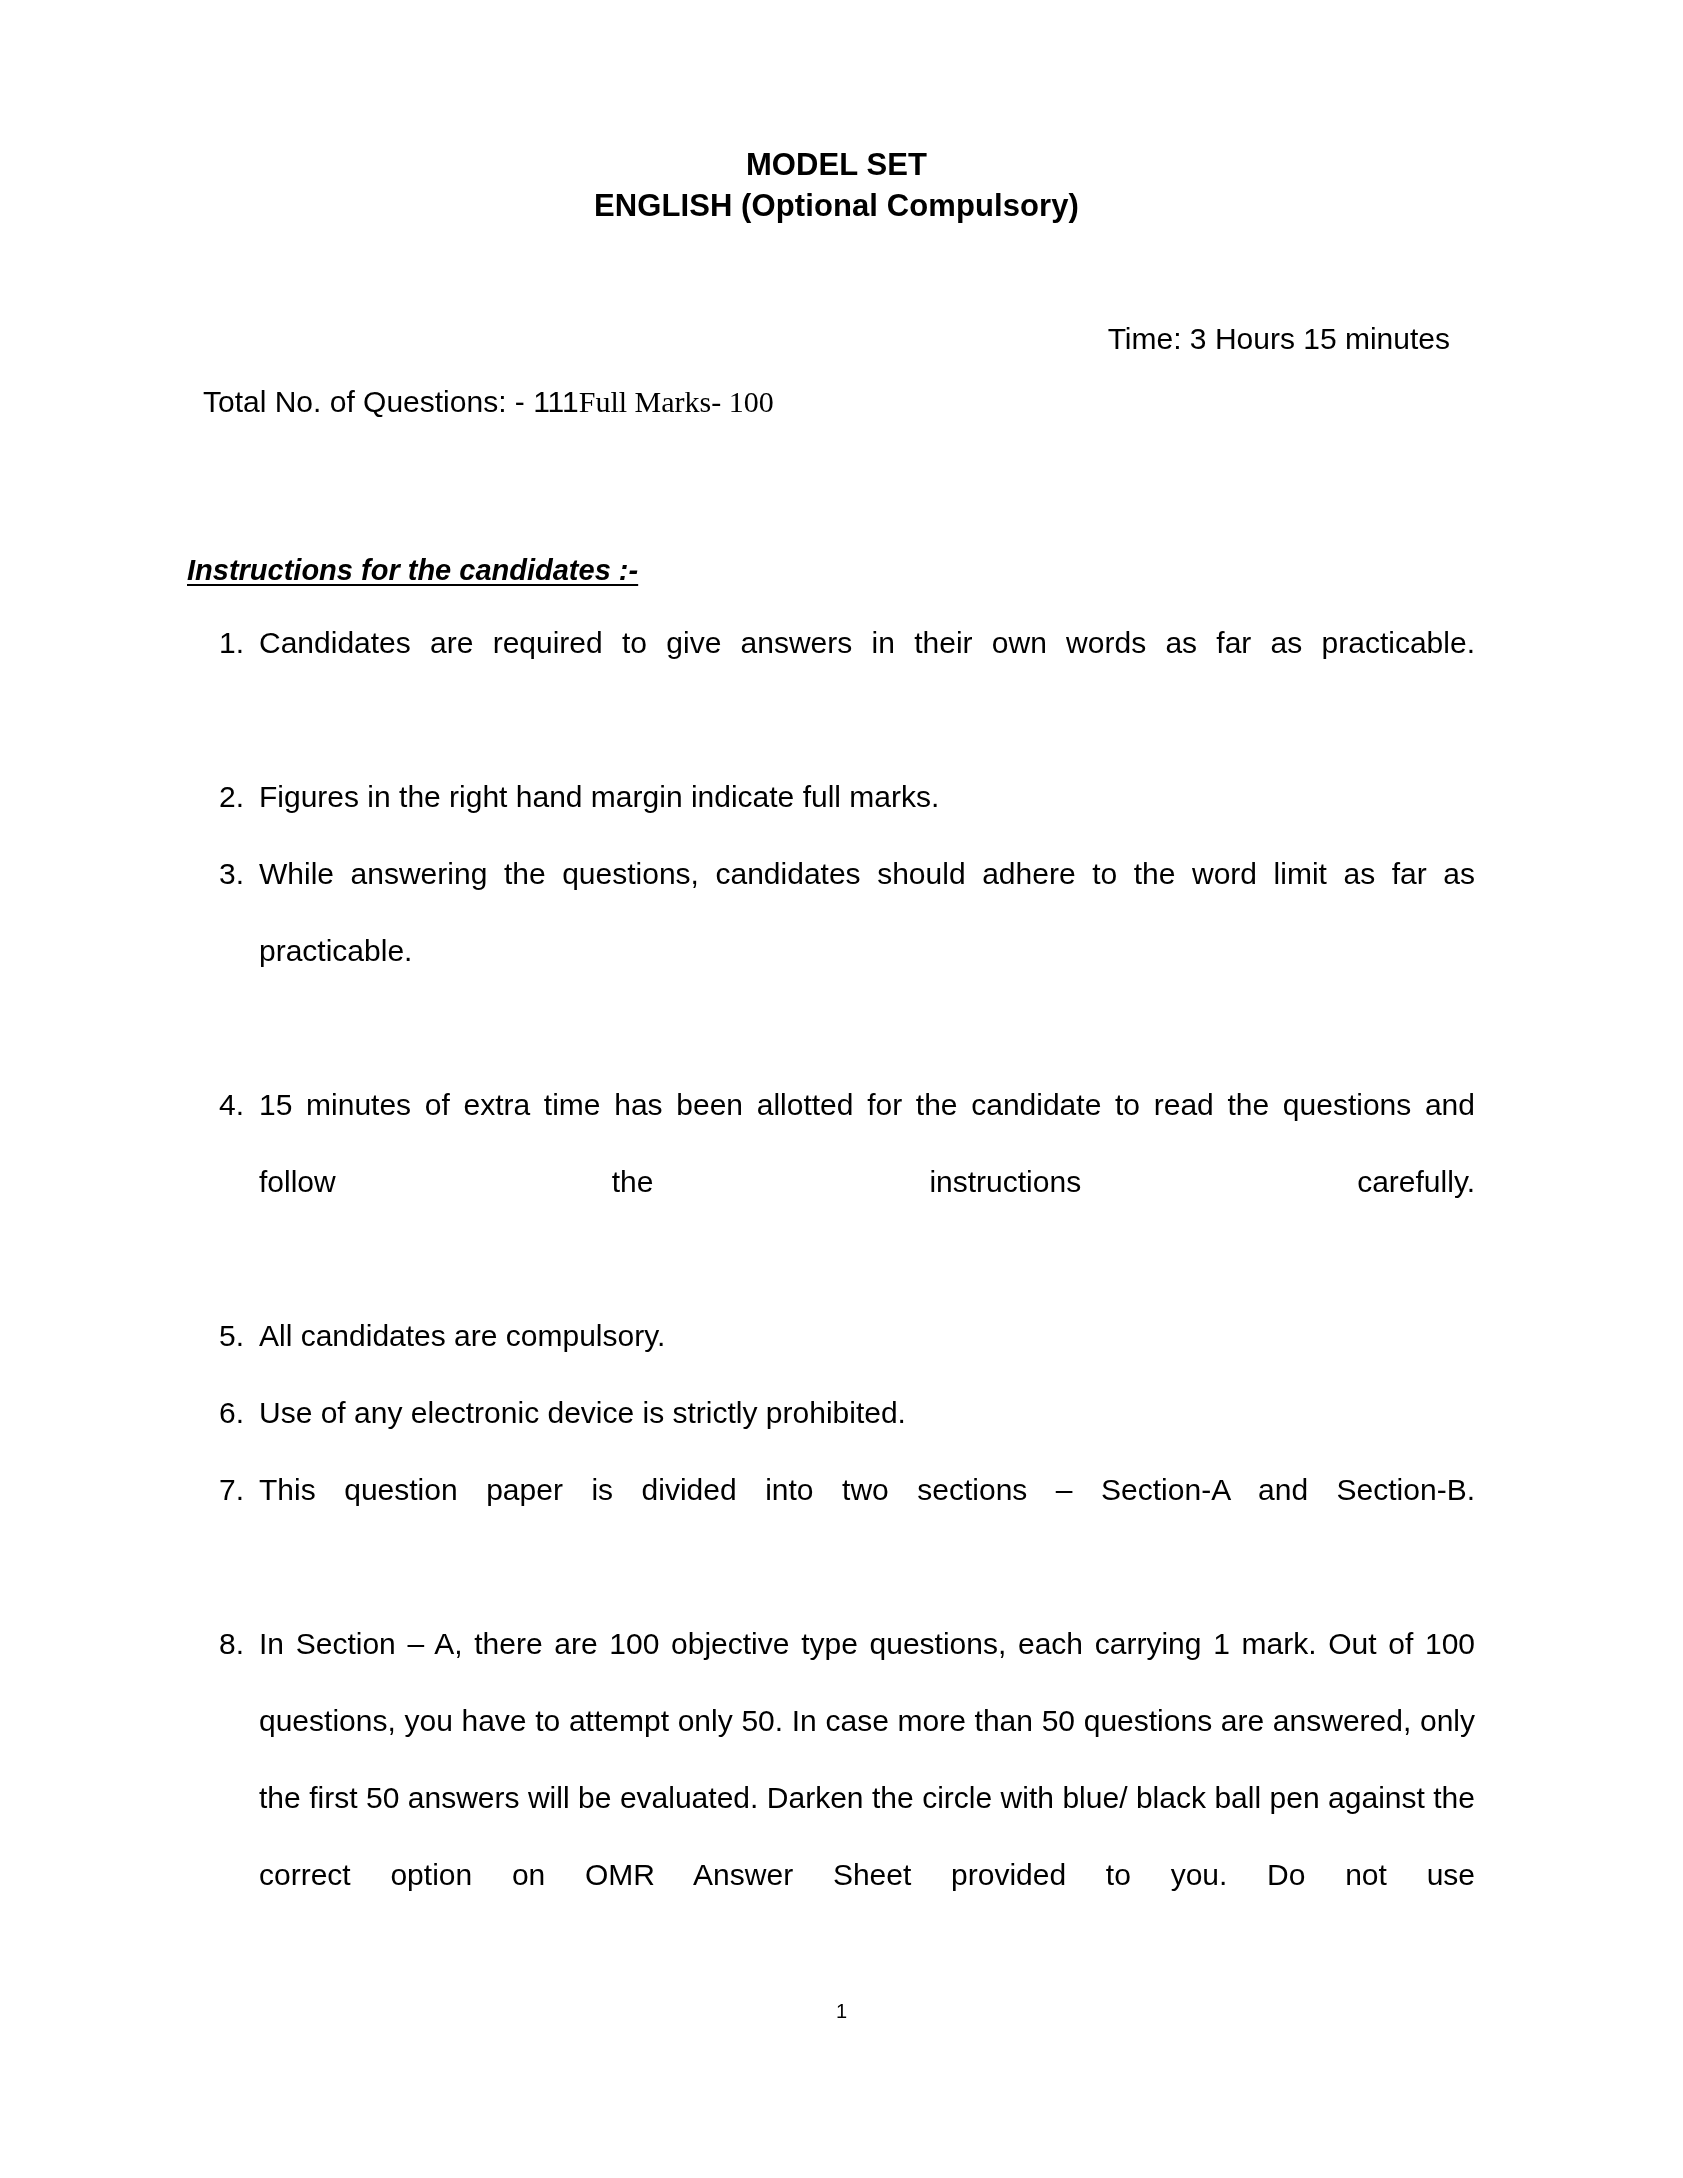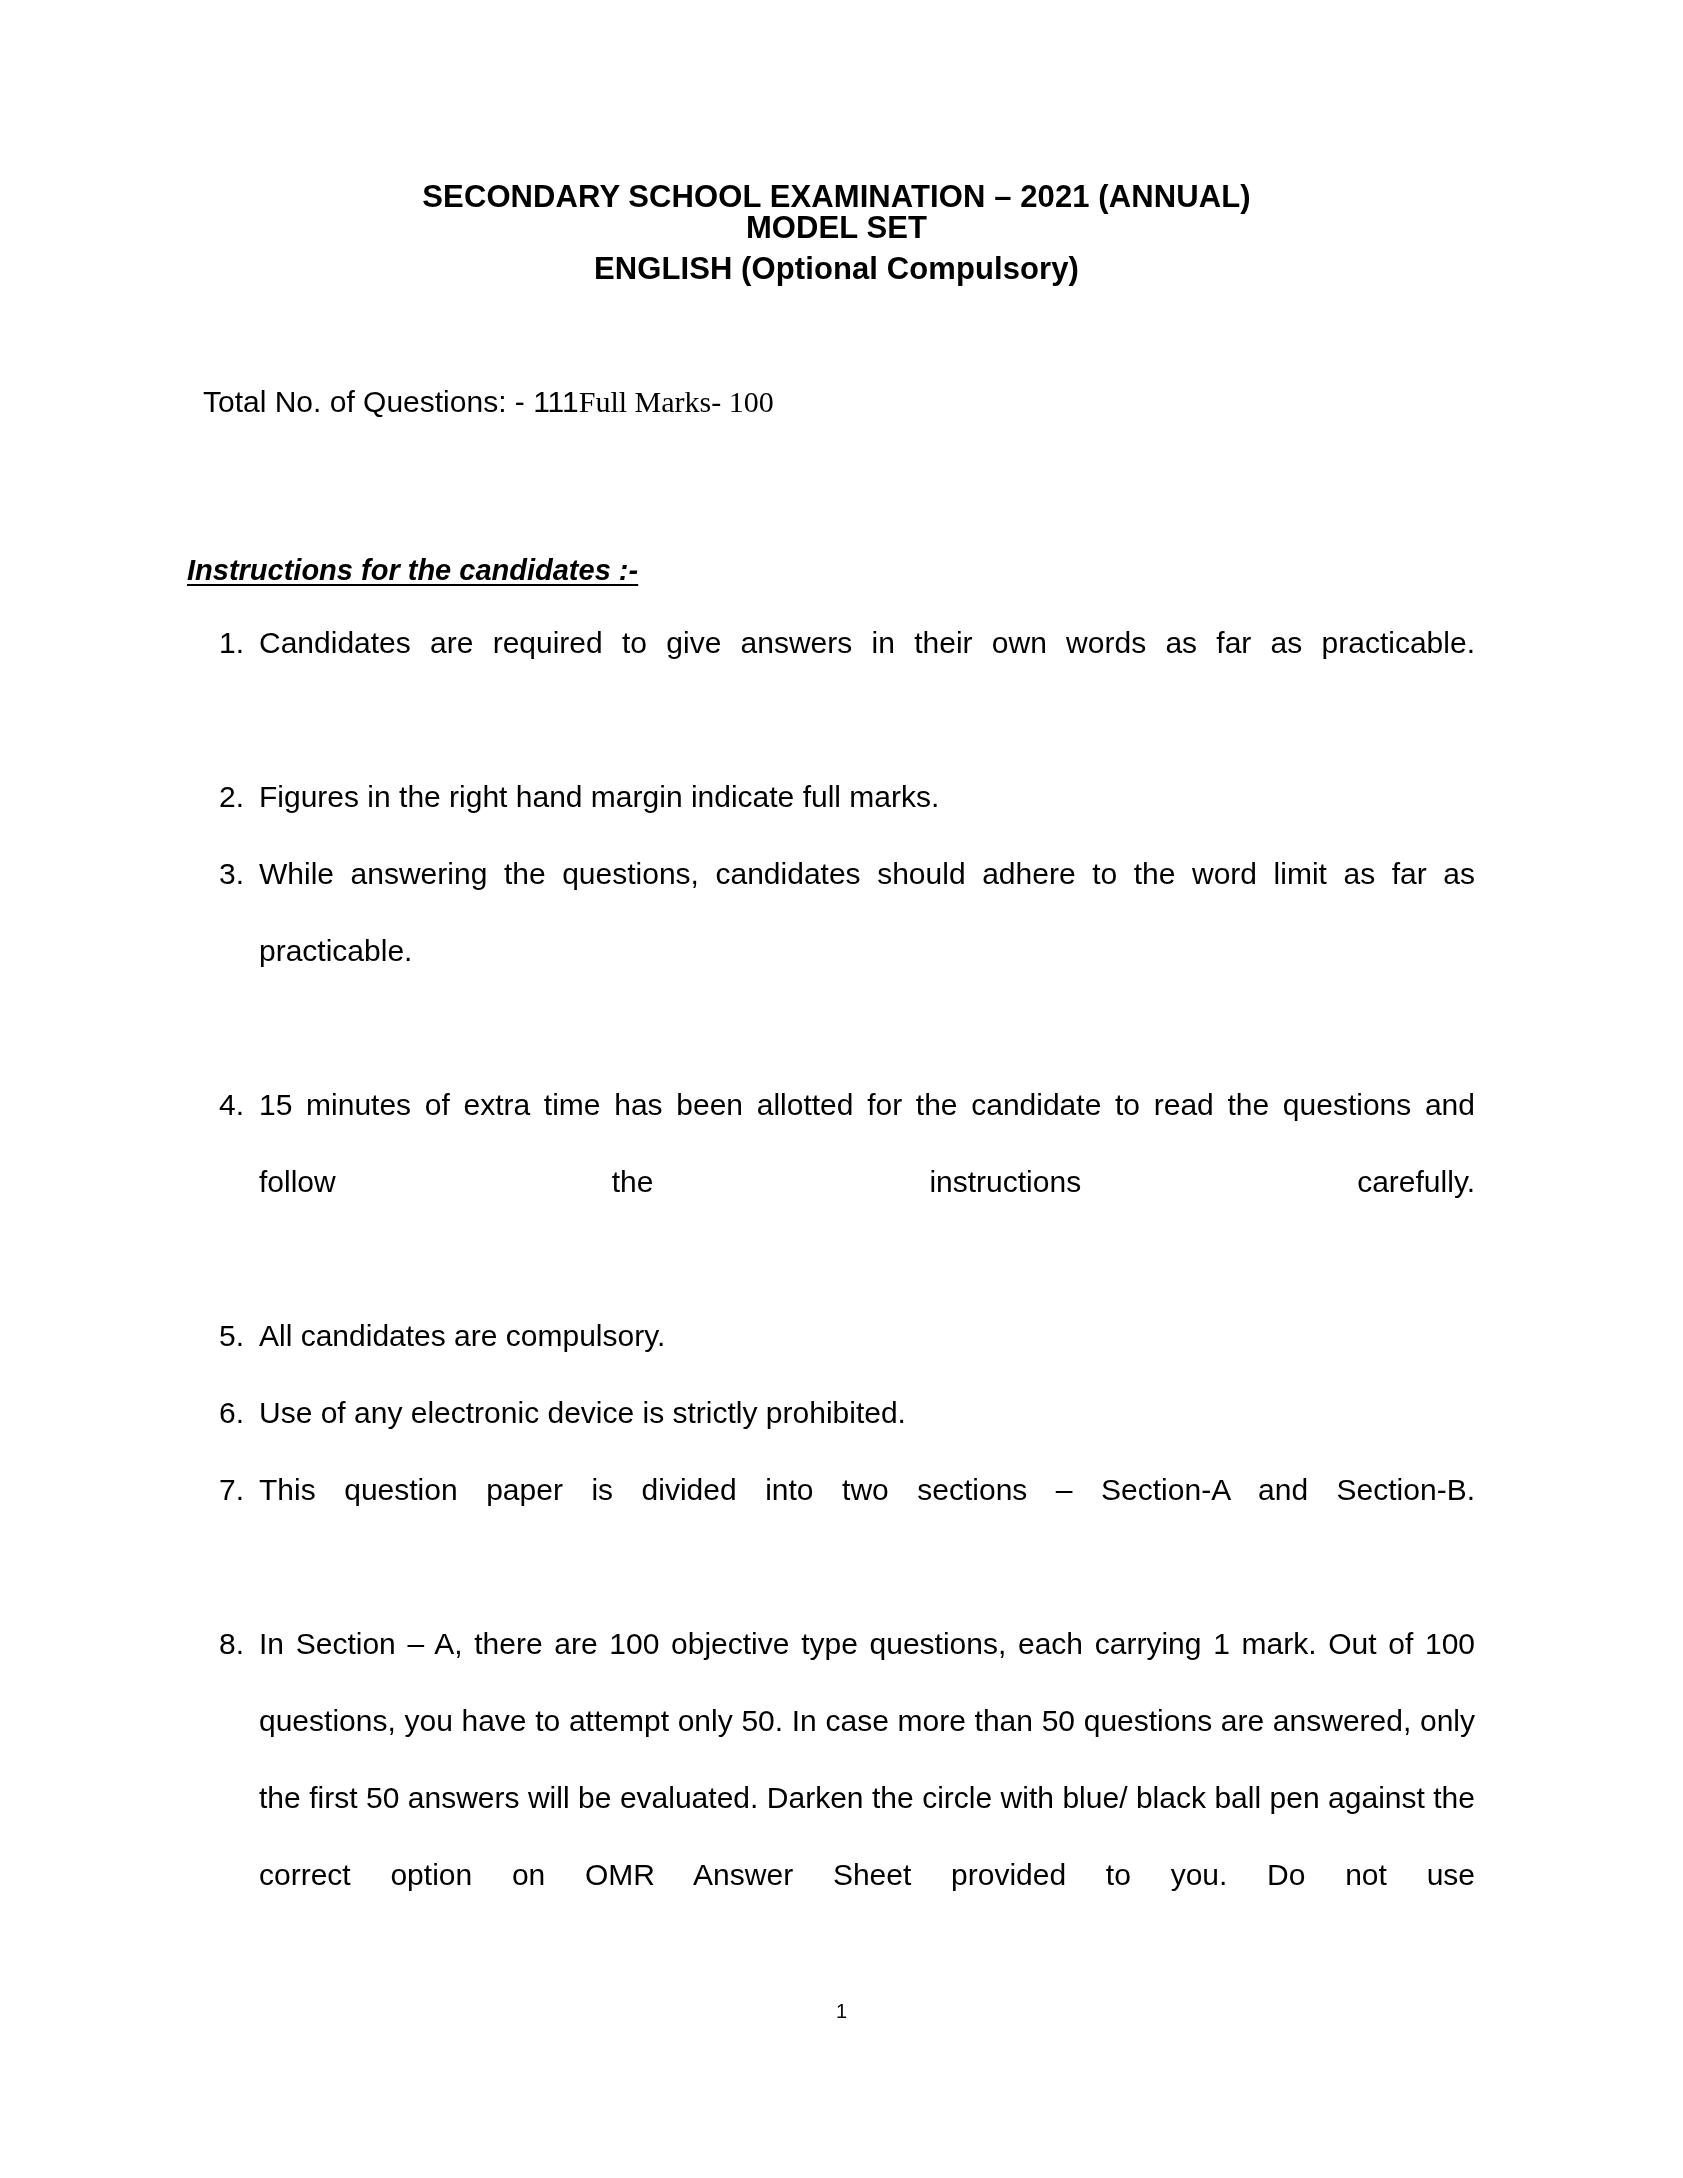--- a/index.html
+++ b/index.html
@@ -143,27 +143,27 @@
     font-size: 20px;
   }
 </style>
 </head>
 <body>
 
 <div class="page">
 
   <div class="header">
 
-    <div class="title-line title-1">SECONDARY SCHOOL EXAMINATION – 2021 (ANNUAL)</div>
 
     <div class="title-line title-2">MODEL SET</div>
 
     <div class="title-line title-3">ENGLISH (Optional Compulsory)</div>
 
 
+    <div class="time-line">Time: 3 Hours 15 minutes</div>
 
     <div class="meta-row">
       <span class="meta-left">Total No. of Questions: -  111</span>
       <span class="meta-right">Full Marks- 100</span>
     </div>
 
   </div>
 
   <div class="instructions-heading">Instructions for the candidates :-</div>
 

